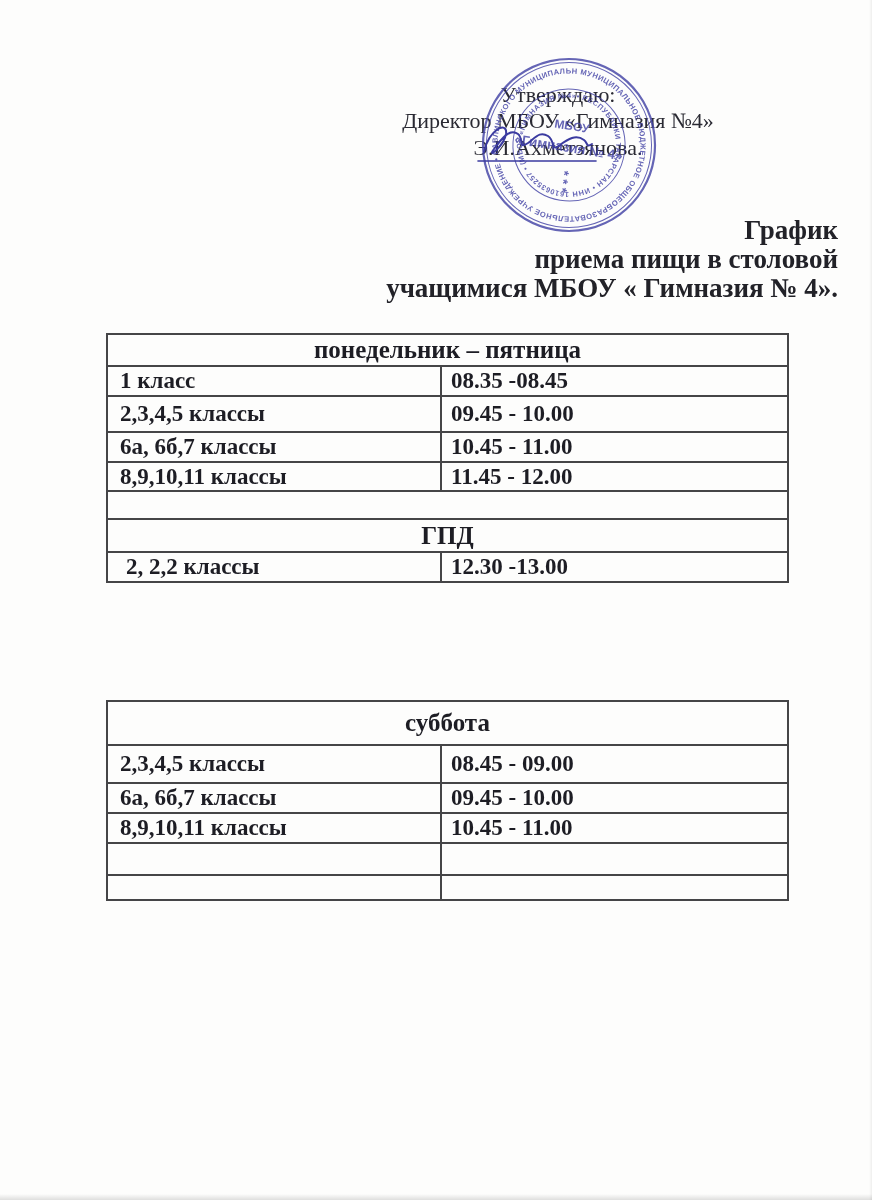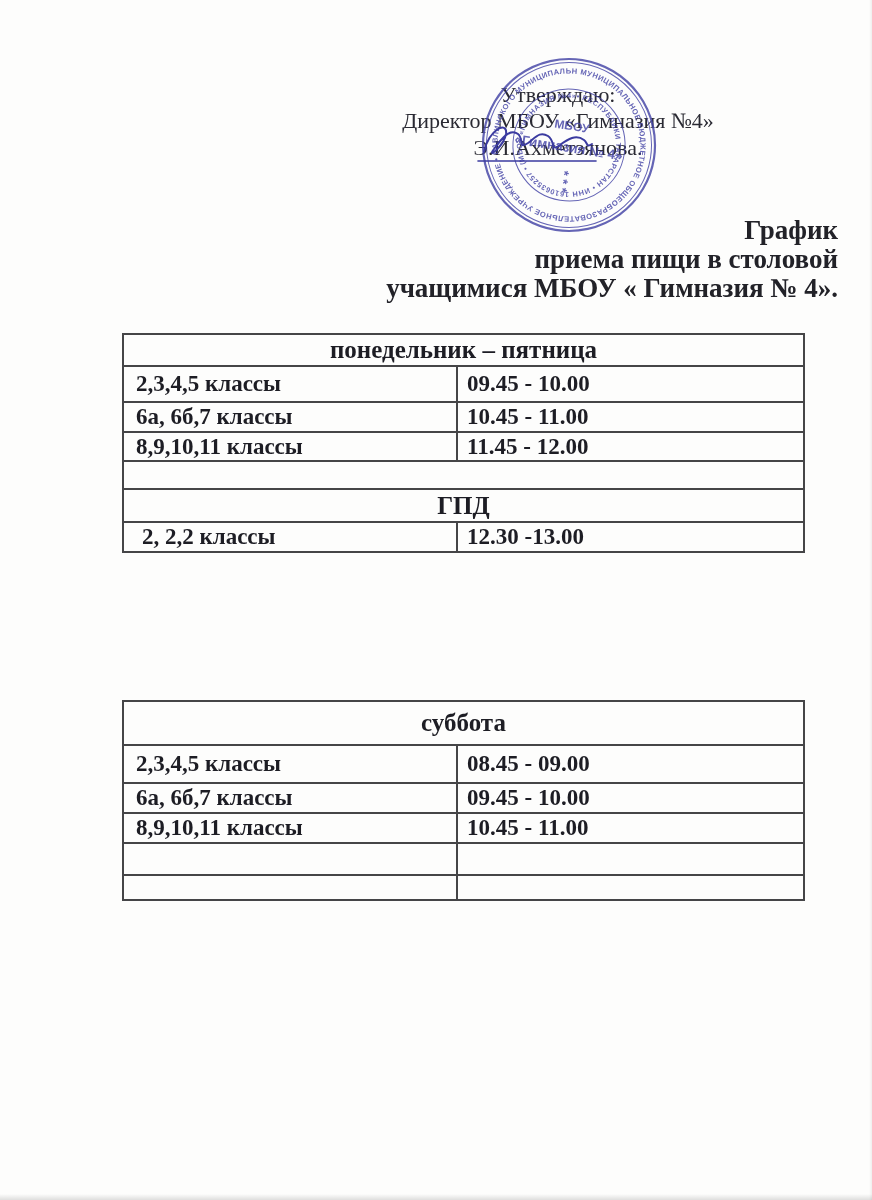--- a/index.html
+++ b/index.html
@@ -31,21 +31,21 @@
     opacity:.82;z-index:3;transform:rotate(9deg);
   }
   
   .title-block{
     position:absolute;top:216px;left:0;width:838px;
     text-align:right;font-weight:bold;font-size:27px;line-height:29px;
     color:#222228;z-index:2;
   }
   
   table.sched{
-    position:absolute;left:122px;width:681px;
+    position:absolute;left:106px;width:681px;
     border-collapse:collapse;table-layout:fixed;
     font-weight:bold;font-size:23px;color:#1d1d24;
   }
   table.sched td,table.sched th{
     border:2px solid #454547;
     padding:0 0 0 12px;text-align:left;vertical-align:middle;
     overflow:hidden;white-space:nowrap;
   }
   table.sched th{text-align:center;font-size:25px;padding:0;}
   table.sched td.time{padding-left:9px;}
@@ -101,20 +101,24 @@
 
 <table class="sched" id="table-weekdays">
   <colgroup>
       <col class="c1">
       <col class="c2">
     </colgroup>
   <tbody>
       <tr style="height:32px">
     <th colspan="2">понедельник – пятница</th>
   </tr>
+  <tr style="height:30px">
+    <td>1 класс</td>
+    <td class="time">08.35 -08.45</td>
+  </tr>
   <tr style="height:36px">
     <td>2,3,4,5  классы</td>
     <td class="time">09.45 - 10.00</td>
   </tr>
   <tr style="height:30px">
     <td>6а, 6б,7 классы</td>
     <td class="time">10.45 - 11.00</td>
   </tr>
   <tr style="height:29px">
     <td>8,9,10,11 классы</td>

